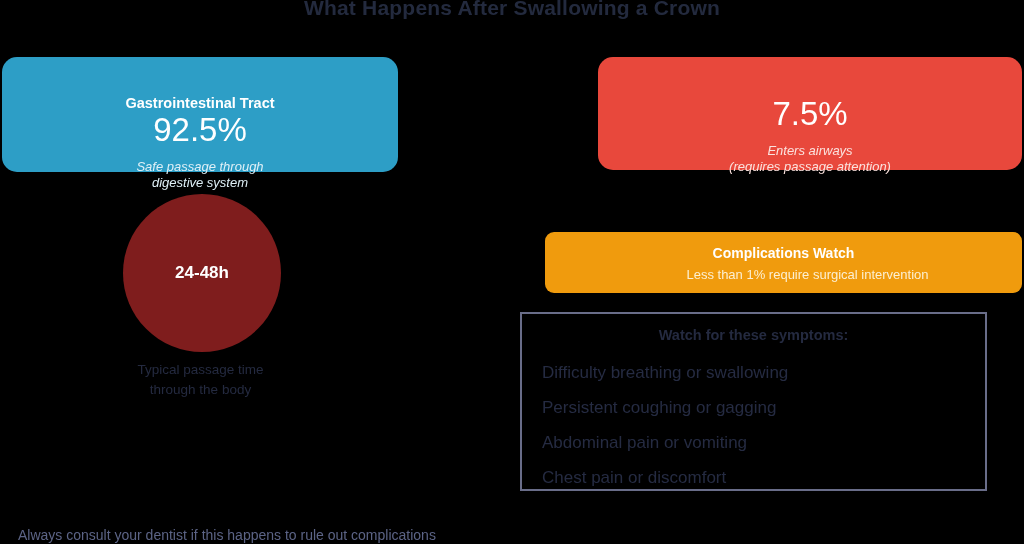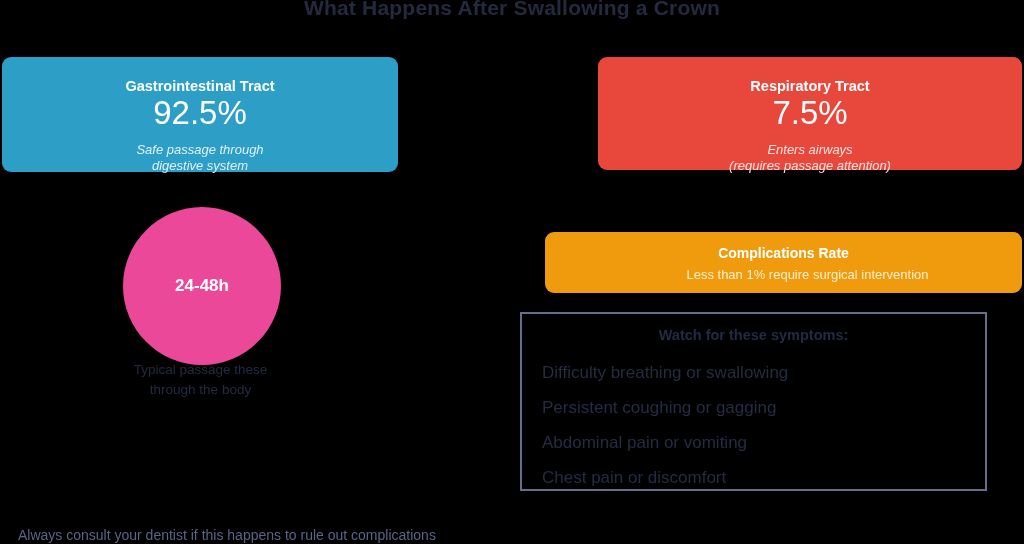--- a/index.html
+++ b/index.html
@@ -23,47 +23,47 @@
     width: 100%;
     text-align: center;
     font-size: 21px;
     font-weight: bold;
     color: #232A3E;
     letter-spacing: 0.2px;
   }
   
   .card {
     position: absolute;
-    border-radius: 9px;
+    border-radius: 15px;
     color: #ffffff;
     text-align: center;
     box-sizing: border-box;
-    padding-top: 21px;
+    padding-top: 38px;
   }
   .card-gi {
     left: 2px; top: 57px; width: 396px; height: 115px;
     background: #2D9EC6;
   }
   .card-resp {
     left: 598px; top: 57px; width: 424px; height: 113px;
     background: #E8483C;
   }
   .card-heading { font-size: 14.5px; font-weight: bold; }
   .card-value   { font-size: 33px; font-weight: normal; line-height: 1.0; margin-top: 2px; }
   .card-sub     { font-size: 13px; margin-top: 13px; line-height: 16px; font-style: italic; }
   .card-gi .card-sub   { color: #dff0f7; }
   .card-resp .card-sub { color: #fbe2de; }
 
   
   .transit-circle {
     position: absolute;
-    left: 123px; top: 207px;
+    left: 123px; top: 194px;
     width: 158px; height: 158px;
     border-radius: 50%;
-    background: #ec4899;
+    background: #7f1d1d;
     display: flex;
     align-items: center;
     justify-content: center;
   }
   .transit-duration {
     color: #ffffff;
     font-size: 17px;
     font-weight: bold;
   }
   .transit-caption {
@@ -140,38 +140,37 @@
   <div class="card card-gi">
     <div class="card-heading">Gastrointestinal Tract</div>
     <div class="card-value">92.5%</div>
     <div class="card-sub">
       <div>Safe passage through</div>
       <div>digestive system</div>
     </div>
   </div>
 
   <div class="card card-resp">
-    <div class="card-heading">Respiratory Tract</div>
     <div class="card-value">7.5%</div>
     <div class="card-sub">
       <div>Enters airways</div>
       <div>(requires passage attention)</div>
     </div>
   </div>
 
   <div class="transit-circle">
     <span class="transit-duration">24-48h</span>
   </div>
   <div class="transit-caption">
-    <div>Typical passage these</div>
+    <div>Typical passage time</div>
     <div>through the body</div>
   </div>
 
   <div class="complications-banner">
-    <div class="complications-title">Complications Rate</div>
+    <div class="complications-title">Complications Watch</div>
     <div class="complications-sub">Less than 1% require surgical intervention</div>
   </div>
 
   <div class="symptoms-panel">
     <div class="symptoms-heading">Watch for these symptoms:</div>
     <ul class="symptoms-list">
       <li class="symptom-item">Difficulty breathing or swallowing</li>
       <li class="symptom-item">Persistent coughing or gagging</li>
       <li class="symptom-item">Abdominal pain or vomiting</li>
       <li class="symptom-item">Chest pain or discomfort</li>

